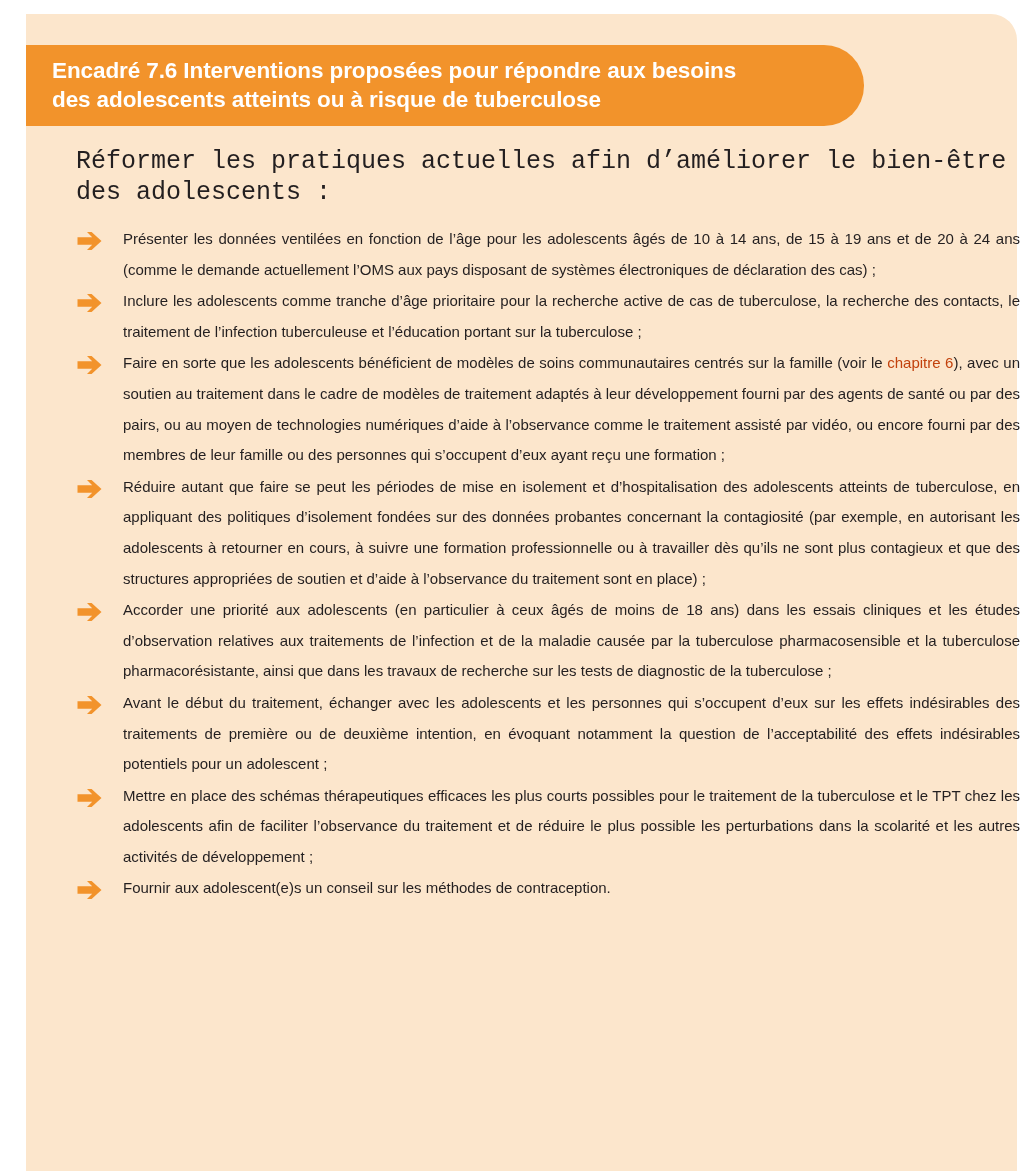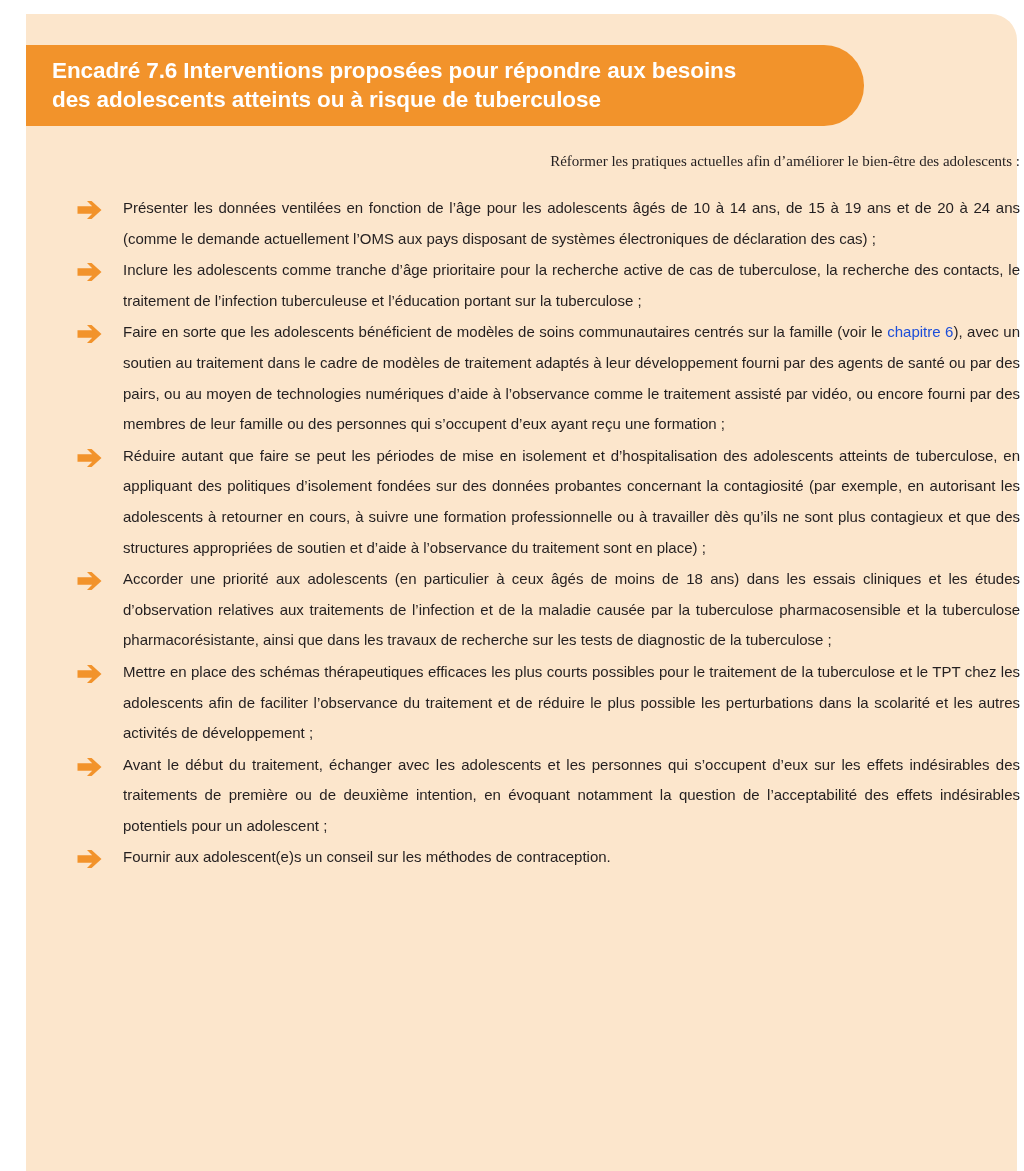--- a/index.html
+++ b/index.html
@@ -56,25 +56,25 @@
   
   .content {
     position: absolute;
     left: 50px;
     top: 132px;
     width: 944px;
     color: #231F20;
   }
 
   .intro {
-    font-size: 15px;
+    font-size: 25px;
     line-height: 31px;
     margin: 0 0 16px 0;
-    text-align: right;
-    font-family: Liberation Serif, serif;
+    text-align: left;
+    font-family: Liberation Mono, monospace;
   }
 
   .bullet-list {
     list-style: none;
     margin: 0;
     padding: 0;
   }
   .bullet-item {
     position: relative;
     padding-left: 47px;
@@ -95,21 +95,21 @@
     text-align: justify;
     text-justify: inter-word;
     font-family: "Liberation Sans", sans-serif;
     color: #231F20;
     hyphens: none;
   }
   .bullet-text.ragged {
     text-align: left;
   }
   .link-orange {
-    color: #1d4ed8;
+    color: #c2410c;
   }
 </style>
 </head>
 <body>
 
 <div class="box">
 
   <div class="header-banner">
     <div class="header-title">Encadré 7.6 Interventions proposées pour répondre aux besoins
 des adolescents atteints ou à risque de tuberculose</div>
@@ -165,30 +165,30 @@
         </span>
         <span class="bullet-text">Accorder une priorité aux adolescents (en particulier à ceux âgés de moins de 18 ans) dans les essais cliniques et les études d’observation relatives aux traitements de l’infection et de la maladie causée par la tuberculose pharmacosensible et la tuberculose pharmacorésistante, ainsi que dans les travaux de recherche sur les tests de diagnostic de la tuberculose ;</span>
       </li>
 
       <li class="bullet-item">
         <span class="bullet-arrow">
           <svg viewBox="0 0 30 22" width="30" height="22" aria-hidden="true">
             <path d="M1.5 7.3 L16.2 7.3 L11.0 2.0 L15.6 2.0 L25.5 11.0 L15.6 20.0 L11.0 20.0 L16.2 14.7 L1.5 14.7 Z" fill="#F2932B"></path>
           </svg>
         </span>
+        <span class="bullet-text">Avant le début du traitement, échanger avec les adolescents et les personnes qui s’occupent d’eux sur les effets indésirables des traitements de première ou de deuxième intention, en évoquant notamment la question de l’acceptabilité des effets indésirables potentiels pour un adolescent ;</span>
+      </li>
+
+      <li class="bullet-item">
+        <span class="bullet-arrow">
+          <svg viewBox="0 0 30 22" width="30" height="22" aria-hidden="true">
+            <path d="M1.5 7.3 L16.2 7.3 L11.0 2.0 L15.6 2.0 L25.5 11.0 L15.6 20.0 L11.0 20.0 L16.2 14.7 L1.5 14.7 Z" fill="#F2932B"></path>
+          </svg>
+        </span>
         <span class="bullet-text">Mettre en place des schémas thérapeutiques efficaces les plus courts possibles pour le traitement de la tuberculose et le TPT chez les adolescents afin de faciliter l’observance du traitement et de réduire le plus possible les perturbations dans la scolarité et les autres activités de développement ;</span>
-      </li>
-
-      <li class="bullet-item">
-        <span class="bullet-arrow">
-          <svg viewBox="0 0 30 22" width="30" height="22" aria-hidden="true">
-            <path d="M1.5 7.3 L16.2 7.3 L11.0 2.0 L15.6 2.0 L25.5 11.0 L15.6 20.0 L11.0 20.0 L16.2 14.7 L1.5 14.7 Z" fill="#F2932B"></path>
-          </svg>
-        </span>
-        <span class="bullet-text">Avant le début du traitement, échanger avec les adolescents et les personnes qui s’occupent d’eux sur les effets indésirables des traitements de première ou de deuxième intention, en évoquant notamment la question de l’acceptabilité des effets indésirables potentiels pour un adolescent ;</span>
       </li>
 
       <li class="bullet-item">
         <span class="bullet-arrow">
           <svg viewBox="0 0 30 22" width="30" height="22" aria-hidden="true">
             <path d="M1.5 7.3 L16.2 7.3 L11.0 2.0 L15.6 2.0 L25.5 11.0 L15.6 20.0 L11.0 20.0 L16.2 14.7 L1.5 14.7 Z" fill="#F2932B"></path>
           </svg>
         </span>
         <span class="bullet-text ragged">Fournir aux adolescent(e)s un conseil sur les méthodes de contraception.</span>
       </li>

